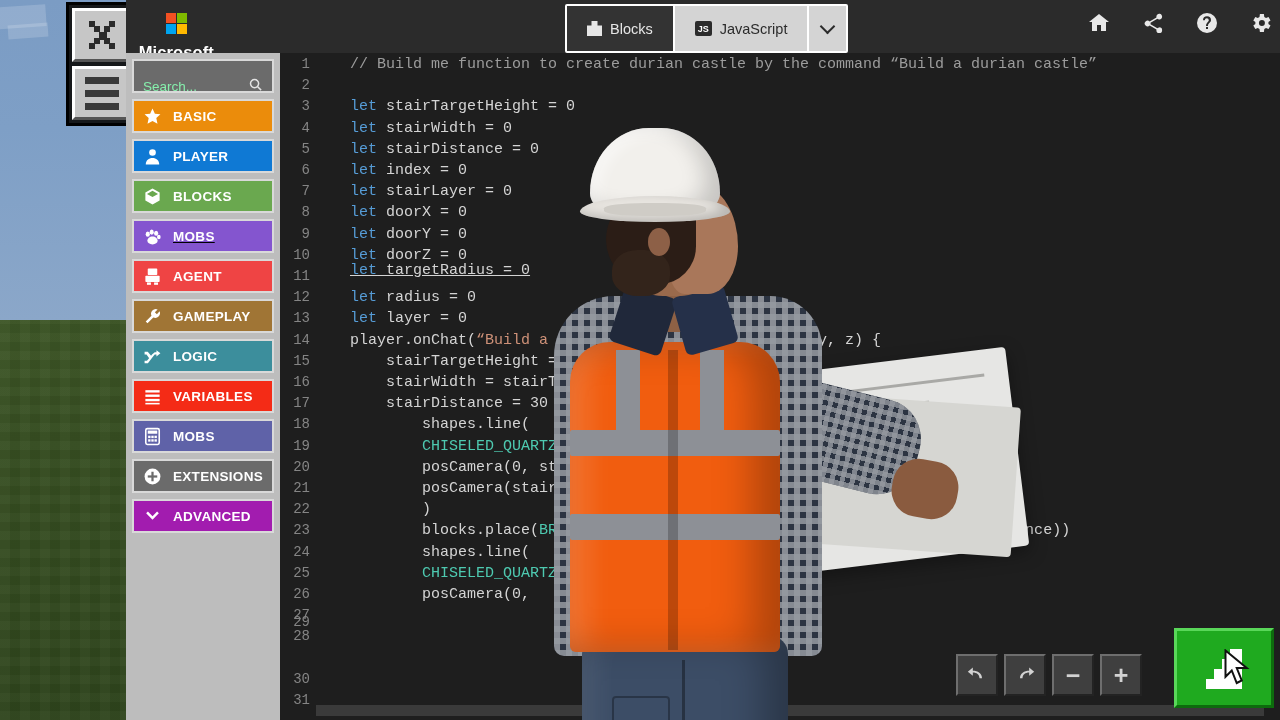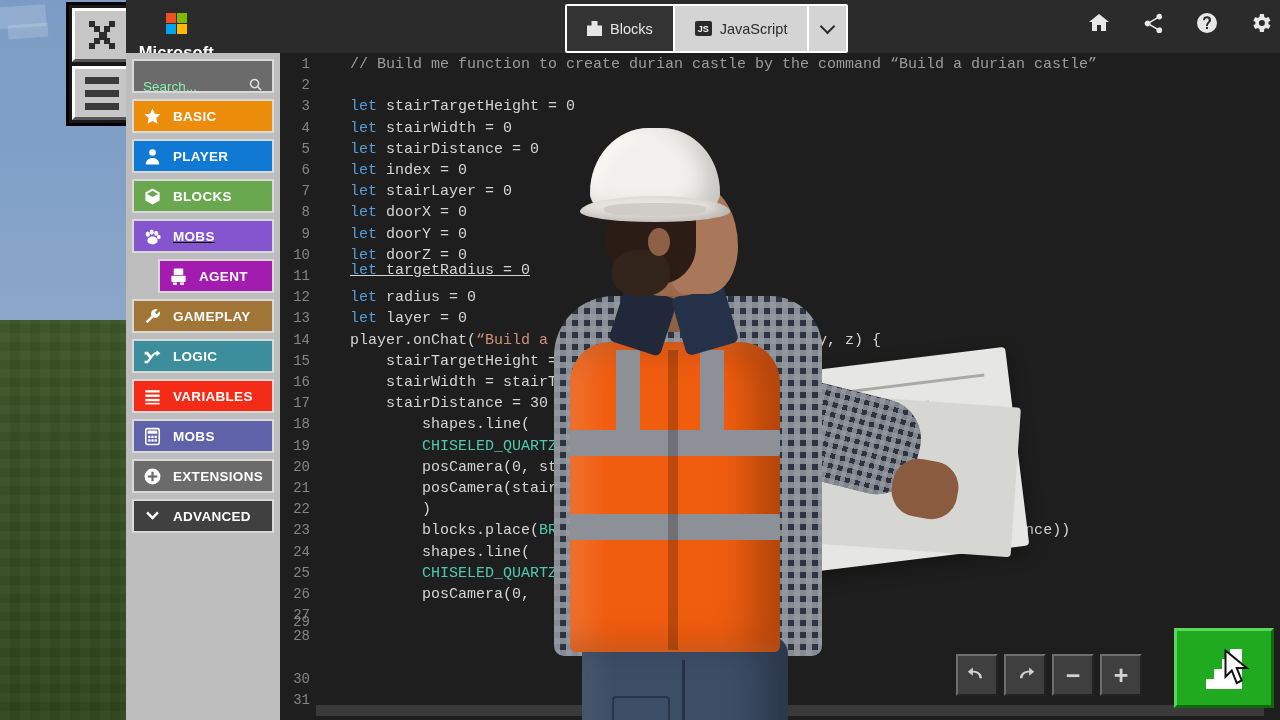--- a/index.html
+++ b/index.html
@@ -309,21 +309,21 @@
               <svg width="19" height="19" viewBox="0 0 24 24">
                 <ellipse cx="6" cy="9" rx="2.6" ry="3.2"></ellipse>
                 <ellipse cx="11" cy="6.5" rx="2.6" ry="3.4"></ellipse>
                 <ellipse cx="16.6" cy="8" rx="2.6" ry="3.2"></ellipse>
                 <ellipse cx="20" cy="12.6" rx="2.3" ry="2.8"></ellipse>
                 <path d="M12 12c3.6 0 6.5 2.7 6.5 5.5S15.6 22 12 22s-6.5-1.7-6.5-4.5S8.4 12 12 12z"></path>
               </svg>
             </span>
             <span class="cat-label">MOBS</span>
           </div>
-          <div class="cat" style="background: #a21caf; margin-left: 26px;">
+          <div class="cat" style="background: #ef4444;">
             <span class="cat-ico">
               <svg width="19" height="19" viewBox="0 0 24 24">
                 <rect x="6" y="2" width="12" height="8" rx="1"></rect>
                 <rect x="3" y="11" width="18" height="8" rx="1"></rect>
                 <rect x="5" y="19.5" width="5" height="3"></rect>
                 <rect x="14" y="19.5" width="5" height="3"></rect>
               </svg>
             </span>
             <span class="cat-label">AGENT</span>
           </div>
@@ -372,21 +372,21 @@
           <div class="cat" style="background: rgb(107, 107, 107);">
             <span class="cat-ico">
               <svg width="19" height="19" viewBox="0 0 24 24">
                 <circle cx="12" cy="12" r="10"></circle>
                 <rect x="10.6" y="6" width="2.8" height="12" fill="#6b6b6b"></rect>
                 <rect x="6" y="10.6" width="12" height="2.8" fill="#6b6b6b"></rect>
               </svg>
             </span>
             <span class="cat-label">EXTENSIONS</span>
           </div>
-          <div class="cat" style="background: #404040;">
+          <div class="cat" style="background: #a21caf;">
             <span class="cat-ico">
               <svg width="19" height="19" viewBox="0 0 24 24">
                 <path d="M4 8l8 8 8-8-2.2-2.2L12 11.6 6.2 5.8z"></path>
               </svg>
             </span>
             <span class="cat-label">ADVANCED</span>
           </div>
         </div>
     </div>
   </div>

